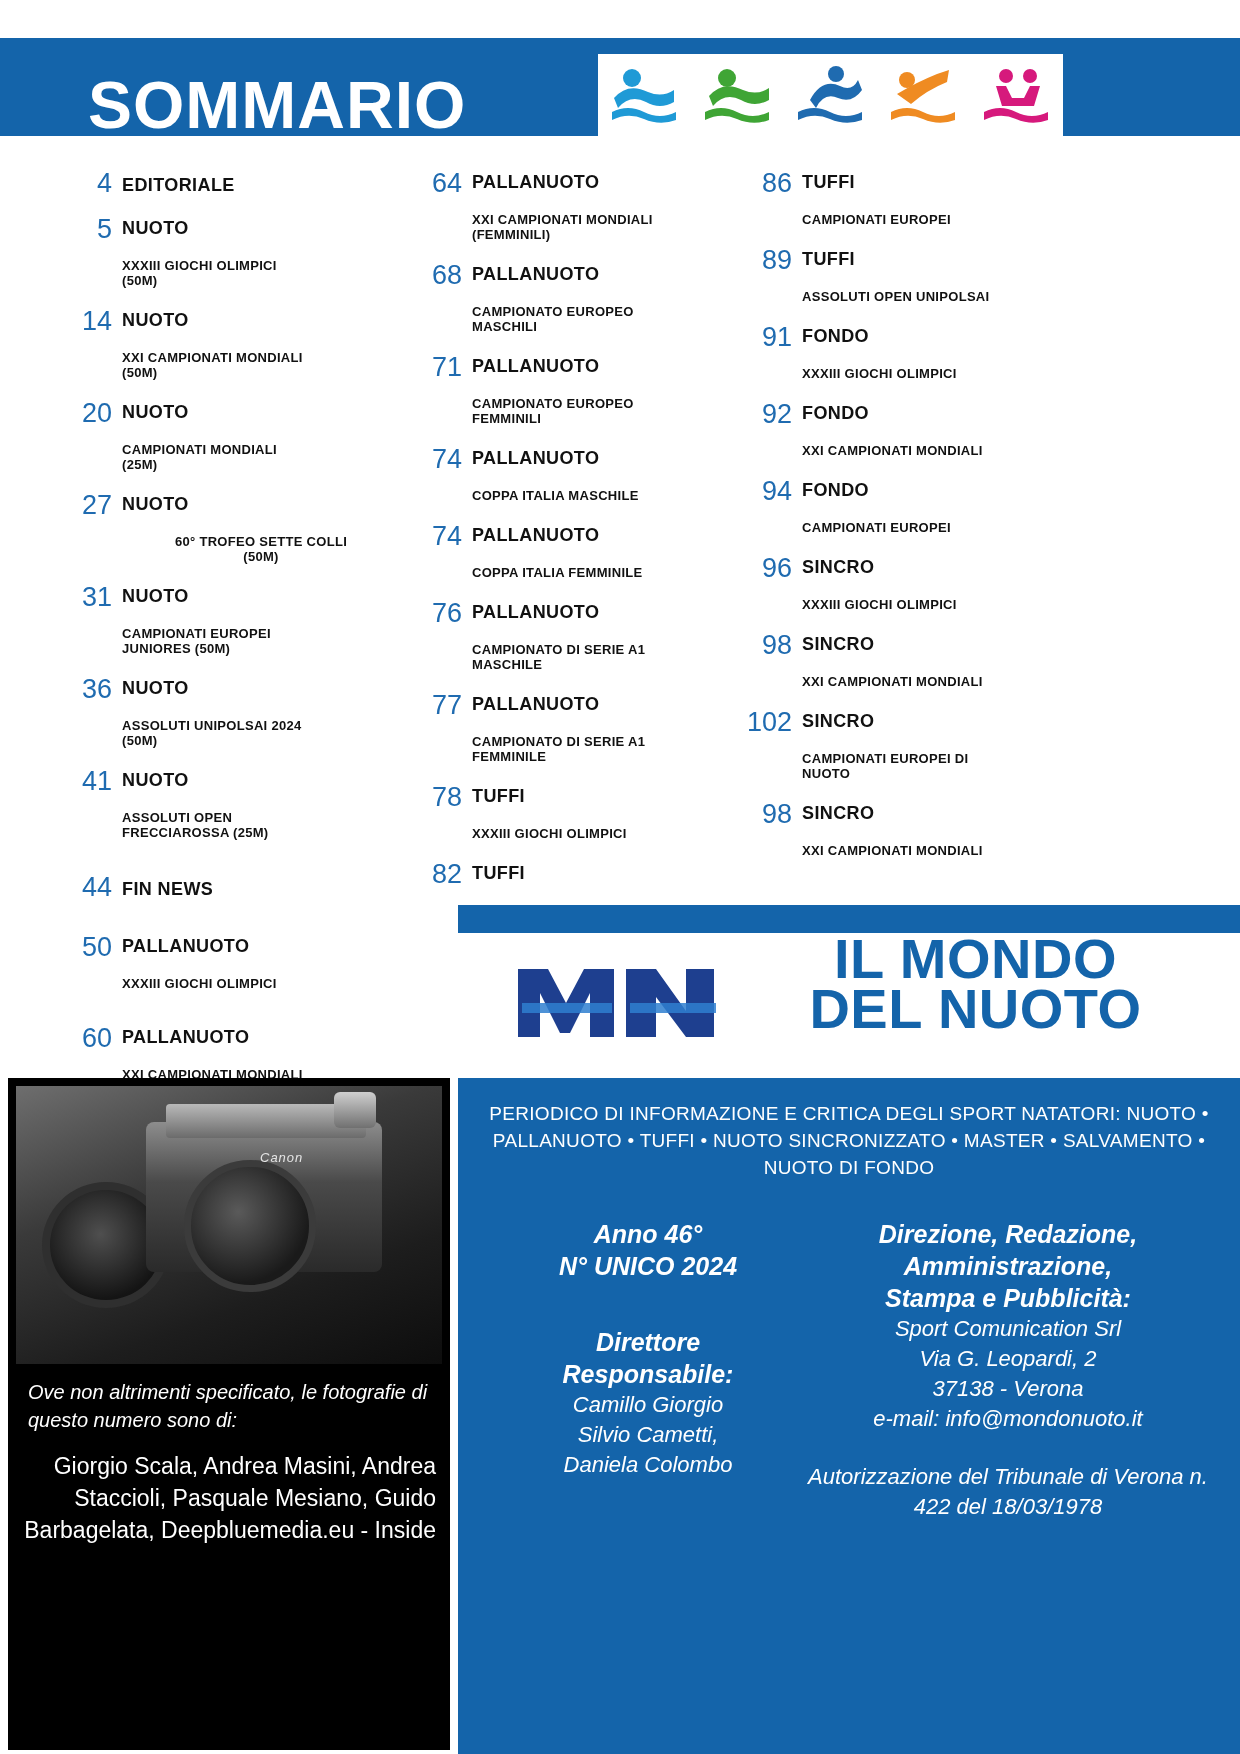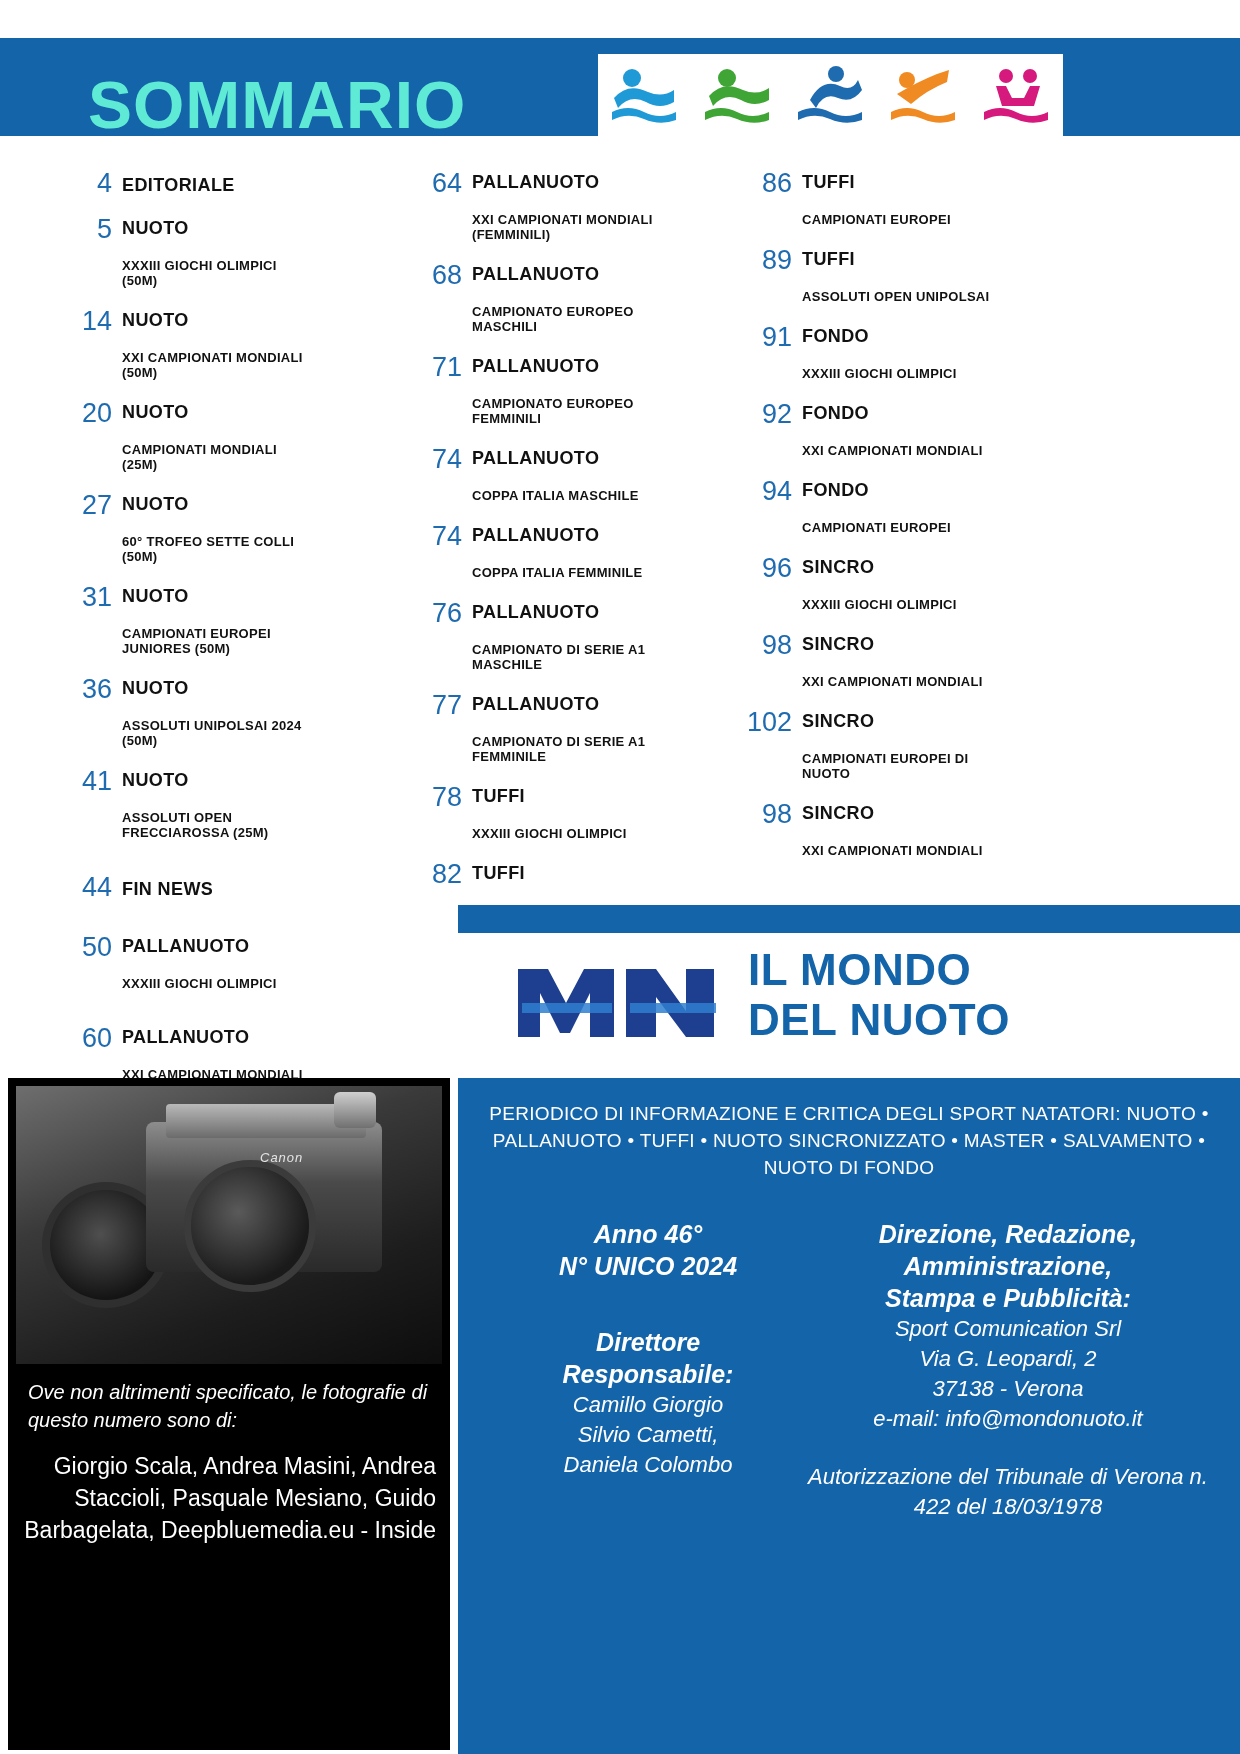--- a/index.html
+++ b/index.html
@@ -10,21 +10,21 @@
     position:relative;
     overflow:hidden;
   }
   
   .header{
     position:absolute;left:0;top:38px;width:1240px;height:98px;
     background:#1464aa;
   }
   .header-title{
     position:absolute;left:88px;top:34px;
-    font-size:66px;font-weight:bold;color:#5eead4;
+    font-size:66px;font-weight:bold;color:#ffffff;
     letter-spacing:1px;line-height:66px;
     font-family:"Liberation Sans", sans-serif;
   }
   .header-logobox{
     position:absolute;left:598px;top:16px;width:465px;height:82px;
     background:#ffffff;
     display:flex;align-items:center;justify-content:space-around;
   }
   .sport-ico{width:70px;height:62px;}
   
@@ -70,23 +70,23 @@
     background:#1464aa;
   }
   .mn-block{
     position:absolute;left:458px;top:933px;width:782px;height:140px;
     background:#ffffff;
   }
   .mn-logo{
     position:absolute;left:50px;top:8px;width:230px;height:110px;
   }
   .mn-text{
-    position:absolute;left:290px;top:12px;
-    font-size:44px;font-weight:bold;color:#1464aa;
-    line-height:50px;text-align:left;width:455px;
+    position:absolute;left:290px;top:1px;
+    font-size:56px;font-weight:bold;color:#1464aa;
+    line-height:50px;text-align:center;width:455px;
     letter-spacing:0.5px;
   }
   
   .photo-block{
     position:absolute;left:8px;top:1078px;width:442px;height:672px;
     background:#000000;
   }
   .photo{
     position:absolute;left:8px;top:8px;width:426px;height:278px;
     background:linear-gradient(160deg,#6e6e6e 0%,#3a3a3a 35%,#1d1d1d 70%,#0d0d0d 100%);
@@ -218,21 +218,21 @@
         <div class="txt">
           <div class="title">NUOTO</div>
           <div class="sub" style="white-space: pre-line;">CAMPIONATI MONDIALI
 (25M)</div>
         </div>
       </div>
       <div class="entry">
         <div class="num">27</div>
         <div class="txt">
           <div class="title">NUOTO</div>
-          <div class="sub" style="white-space: pre-line;">60° TROFEO SETTE COLLI
+          <div class="sub" style="white-space: pre-line; text-align: center;">60° TROFEO SETTE COLLI
 (50M)</div>
         </div>
       </div>
       <div class="entry">
         <div class="num">31</div>
         <div class="txt">
           <div class="title">NUOTO</div>
           <div class="sub" style="white-space: pre-line;">CAMPIONATI EUROPEI
 JUNIORES (50M)</div>
         </div>

